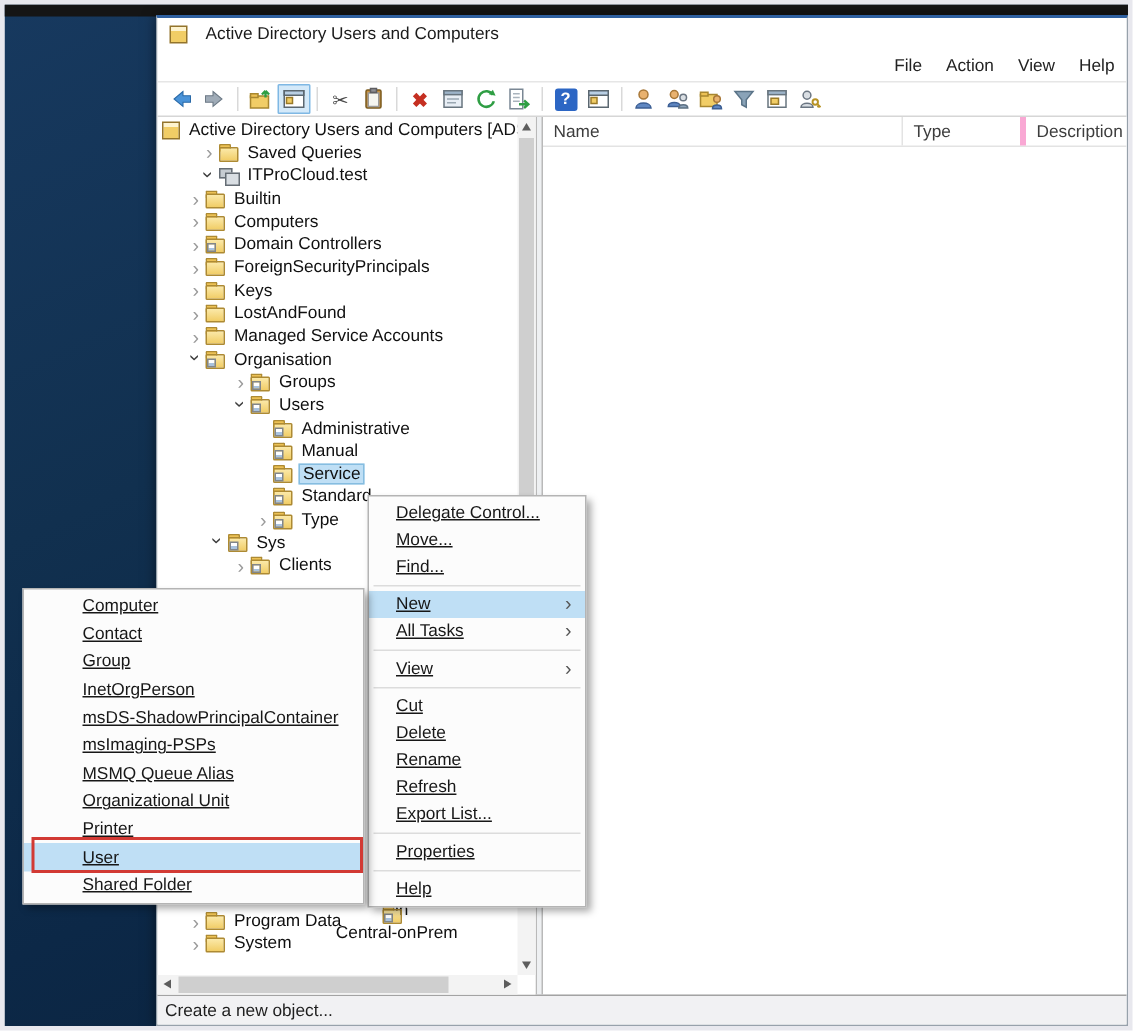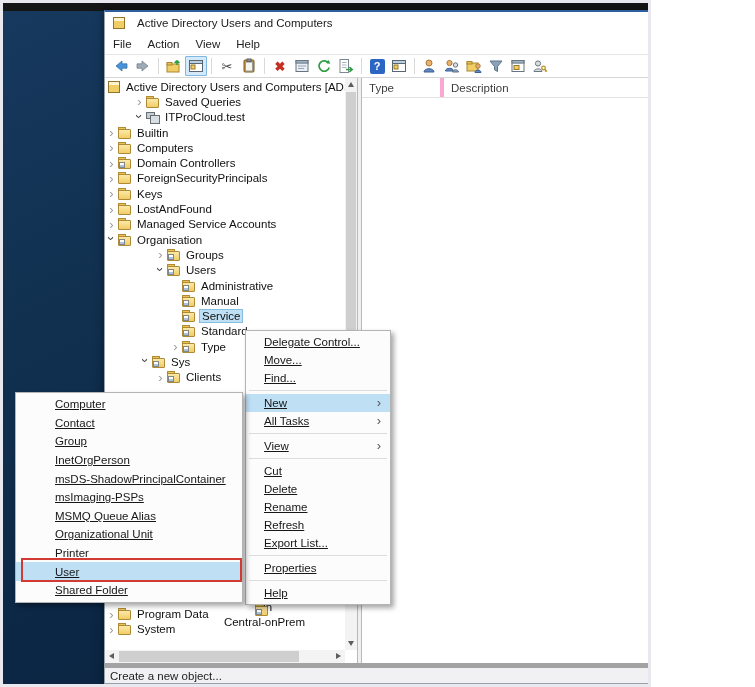--- a/index.html
+++ b/index.html
@@ -1,48 +1,48 @@
 <!DOCTYPE html>
 <html><head>
 <meta charset="utf-8">
 <style>
   * { margin:0; padding:0; box-sizing:border-box; }
   body { width:755px; height:687px; font-family:"Liberation Sans", sans-serif; }
 
-  .screen { position:relative; width:651px; height:687px; border:3px solid #e8e8ee; overflow:hidden;
+  .screen { position:relative; width:755px; height:687px; border:3px solid #e8e8ee; overflow:hidden;
             background:linear-gradient(155deg,#17395f 0%,#11304f 35%,#0c2847 62%,#0a2038 100%); }
   .top-strip { position:absolute; left:0; top:0; right:0; height:8px; background:#151515; }
 
   
   .win { position:absolute; left:101px; top:7px; width:648px; height:674px; background:#fff;
          border-top:2px solid #2e5f9f; border-left:1px solid #97a1ab; border-right:1px solid #97a1ab;
          border-bottom:1px solid #97a1ab; box-shadow:0 0 8px rgba(0,0,0,.5); display:flex; flex-direction:column; }
 
   .titlebar { height:22px; display:flex; align-items:center; padding-left:7px; gap:6px; font-size:11.5px; color:#1b1b1b; background:#fff; }
-  .menubar { height:20px; display:flex; align-items:center; font-size:11.5px; color:#222; background:#fff; }
+  .menubar { height:20px; display:flex; align-items:center; font-size:11.5px; color:#222; background:#fff;justify-content:flex-end; }
   .menubar .mitem { padding:2px 8px; cursor:default; }
   .menubar .mitem:first-child { padding-left:8px; }
 
   .toolbar { height:24px; display:flex; align-items:center; padding-left:5px; background:#fff;
              border-top:1px solid #e6e6e6; border-bottom:1px solid #d6d6d6; }
   .tb { width:22px; height:20px; display:flex; align-items:center; justify-content:center; flex:none; }
   .tb.pressed { background:#d4e9f9; border:1px solid #7fb8e4; border-radius:1px; }
   .tb .glyph { font-size:13px; line-height:1; }
   .tbsep { width:1px; height:16px; background:#d9d9d9; margin:0 4px; flex:none; }
 
   .main { flex:1; display:flex; min-height:0; }
 
   
   .treepane { width:252px; position:relative; background:#fff; }
   .splitter { width:5px; background:#eef0f2; border-left:1px solid #b9b9b9; border-right:1px solid #b9b9b9; }
   .listpane { flex:1; background:#fff; display:flex; flex-direction:column; }
 
   .tree-content { position:absolute; left:0; top:0; right:12px; bottom:13px; overflow:hidden; padding-top:1px; }
   .trow { height:15.3px; display:flex; align-items:center; white-space:nowrap; font-size:11.5px; color:#101010; }
-  .lvl1 { padding-left:4px;margin-left:24px; } .lvl2 { } .lvl3 { padding-left:34px; }
+  .lvl1 { padding-left:4px;margin-left:24px; } .lvl2 { padding-left:19px; } .lvl3 { padding-left:34px; }
   .lvl4 { padding-left:49px; } .lvl5 { padding-left:64px; } .lvl6 { padding-left:79px;flex-direction:column; }
   .r-root { padding-left:2px; }
   .exp { width:13px; flex:none; font-size:13px; line-height:1; color:#9b9b9b; text-align:center; }
   .exp.e::before { content:"›"; display:inline-block; transform:rotate(90deg) translateX(-1px); color:#3e3e3e; }
   .exp.c::before { content:"›"; }
   .exp.n::before { content:""; }
 
   .ico { position:relative; display:inline-block; width:15px; height:12px; flex:none; margin-right:4px; }
   .ico-folder::before, .ico-ou::before { content:""; position:absolute; left:0; top:0; width:6px; height:4px;
       background:#ecc155; border:1px solid #ad8a33; border-bottom:none; border-radius:1px 1px 0 0; }
@@ -74,21 +74,21 @@
   
   .list-header { height:20px; display:flex; align-items:center; font-size:11.5px; color:#3d3d3d;
                  border-bottom:1px solid #e3e3e3; background:#fff; }
   .col { padding-left:7px; height:100%; display:flex; align-items:center; }
   .col-name { width:240px; border-right:1px solid #e3e3e3; }
   .col-type { width:82px; border-right:4px solid #f9a8d4; }
   .col-desc { flex:1; }
   .list-body { flex:1; background:#fff; }
 
   
-  .statusbar { height:20px; background:#f1f1f3; border-top:5px solid #a3a3a3; display:flex; align-items:center;
+  .statusbar { height:20px; background:#f1f1f3; border-top:1px solid #a3a3a3; display:flex; align-items:center;
                padding-left:5px; font-size:11.5px; color:#1e1e1e; }
 
   
   .cmenu { position:absolute; background:#fcfcfc; border:1px solid #b4b4b4; box-shadow:3px 3px 5px rgba(0,0,0,.35);
            padding:2px 0; font-size:11.5px; color:#171717; z-index:20;text-decoration:underline; }
   .ctx { left:242px; top:327px; width:146px; }
   .sub { left:12px; top:389px; width:228px; z-index:21; }
   .mi { height:18px; display:flex; align-items:center; padding-left:18px; position:relative; }
   .sub .mi { height:18.6px; padding-left:39px; }
   .mi.hl { background:#bfdff5; }
@@ -402,20 +402,21 @@
           <span class="sb-arrow arr-left"></span>
           <span class="hthumb"></span>
           <span class="sb-arrow arr-right"></span>
         </div>
       </div>
 
       <div class="splitter"></div>
 
       <div class="listpane">
         <div class="list-header">
+          <span class="col col-name">Name</span>
           <span class="col col-type">Type</span>
           <span class="col col-desc">Description</span>
         </div>
         <div class="list-body"></div>
       </div>
     </div>
 
     <div class="statusbar">
       <span>Create a new object...</span>
     </div>

